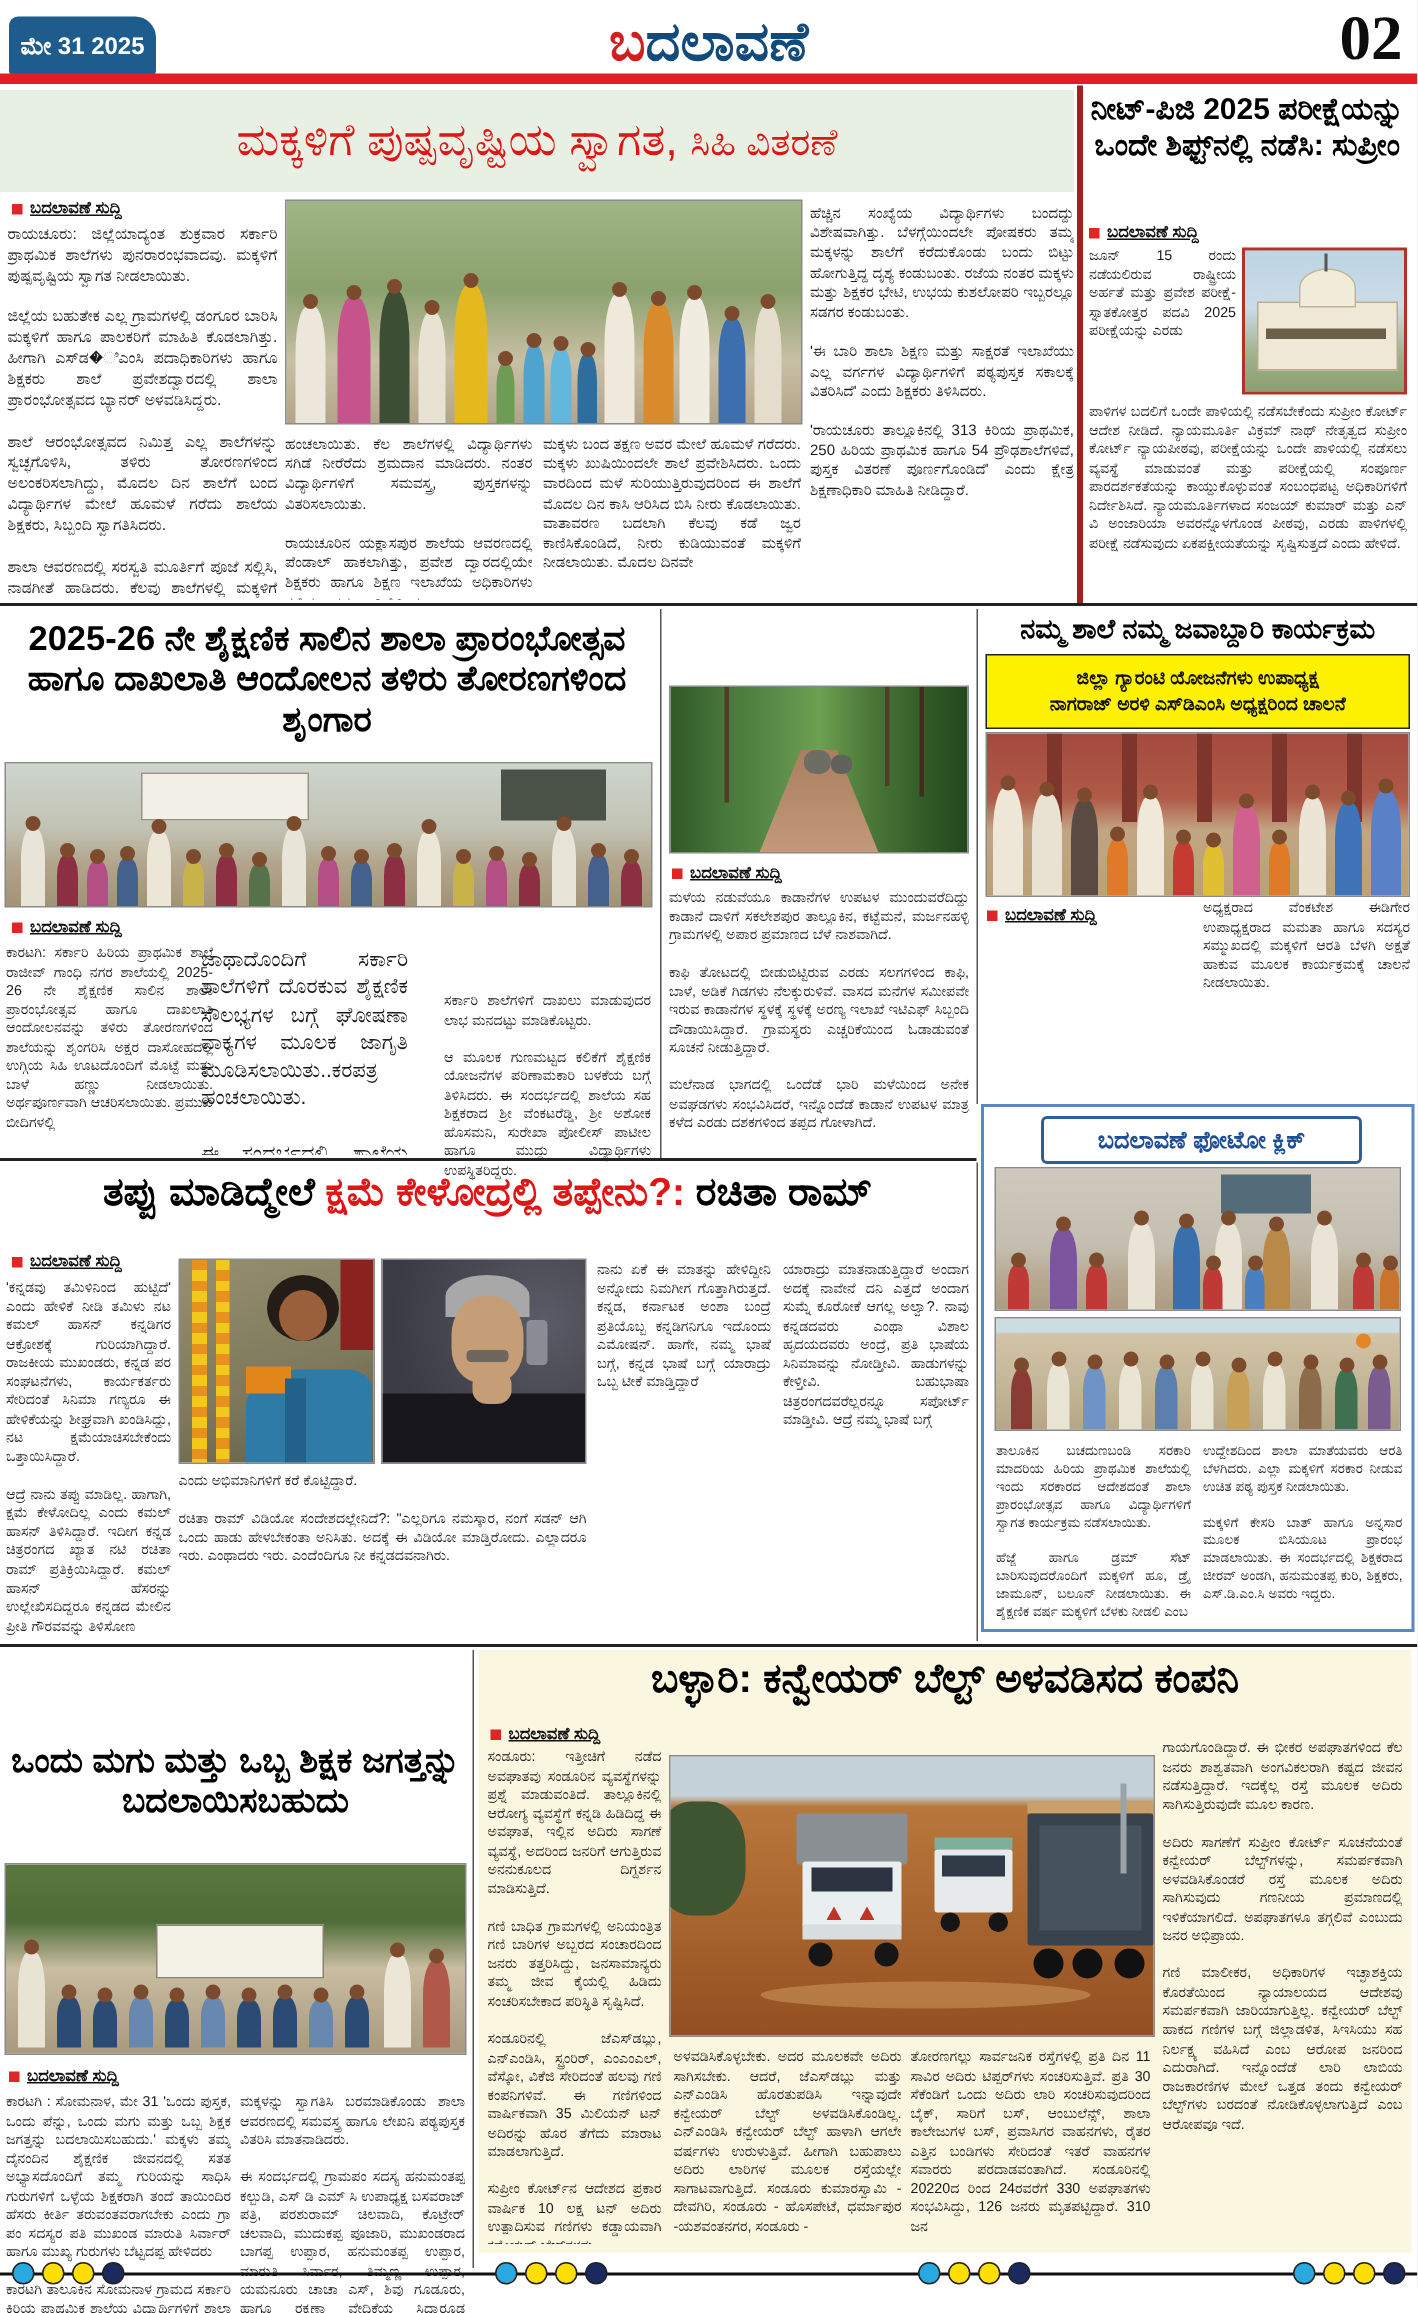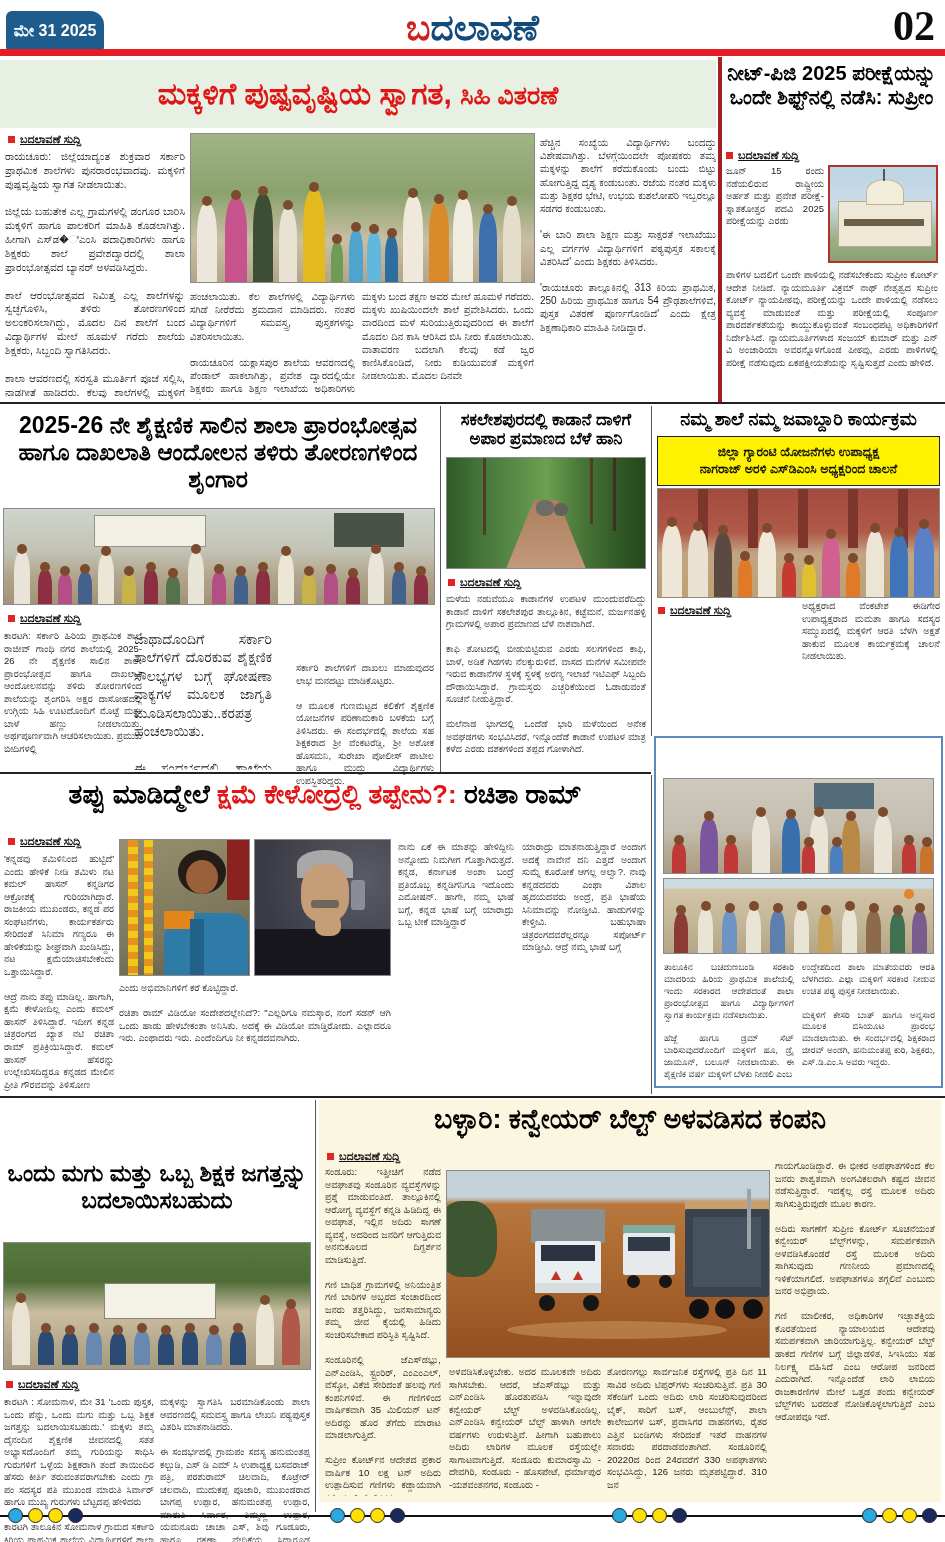--- a/index.html
+++ b/index.html
@@ -35,21 +35,21 @@
     </div>
     <div class="abs" style="left:0;top:8px;width:945px;text-align:center;font-weight:bold;font-size:36px;line-height:1.1;">
       <span style="color:#d01f1f;">ಬ</span><span style="color:#134a7c;">ದಲಾವಣೆ</span>
     </div>
     <div class="abs" style="right:10px;top:2px;font-family:'Liberation Serif','DejaVu Serif',serif;font-weight:bold;font-size:42px;color:#0d0d0d;">02</div>
     <div class="abs" style="left:0;top:49px;width:945px;height:7px;background:#e31c25;"></div>
   </div>
 
   <div class="abs" style="left:0;top:57px;width:718px;height:345px;">
     <div class="abs" style="left:0;top:3px;width:716px;height:68px;background:#e7f0e2;display:flex;align-items:center;justify-content:center;">
-      <span style="font-weight:bold;white-space:nowrap;">
+      <span style="font-weight:normal;white-space:nowrap;">
         <span style="color:#e01515;font-size:30px;">ಮಕ್ಕಳಿಗೆ ಪುಷ್ಪವೃಷ್ಟಿಯ ಸ್ವಾಗತ, </span><span style="color:#e01515;font-size:25px;">ಸಿಹಿ ವಿತರಣೆ</span>
       </span>
     </div>
     <div class="byline" style="left:8px;top:76px;">
       <span class="sq"></span>
       <span class="bl-text">ಬದಲಾವಣೆ ಸುದ್ದಿ</span>
     </div>
     <div class="bodytxt" style="left:5px;top:93px;width:180px;height:250px;font-size:10.5px;">ರಾಯಚೂರು: ಜಿಲ್ಲೆಯಾದ್ಯಂತ ಶುಕ್ರವಾರ ಸರ್ಕಾರಿ ಪ್ರಾಥಮಿಕ ಶಾಲೆಗಳು ಪುನರಾರಂಭವಾದವು. ಮಕ್ಕಳಿಗೆ ಪುಷ್ಪವೃಷ್ಟಿಯ ಸ್ವಾಗತ ನೀಡಲಾಯಿತು.
 
 ಜಿಲ್ಲೆಯ ಬಹುತೇಕ ಎಲ್ಲ ಗ್ರಾಮಗಳಲ್ಲಿ ಡಂಗೂರ ಬಾರಿಸಿ ಮಕ್ಕಳಿಗೆ ಹಾಗೂ ಪಾಲಕರಿಗೆ ಮಾಹಿತಿ ಕೊಡಲಾಗಿತ್ತು. ಹೀಗಾಗಿ ಎಸ್‌ಡ�ಿಎಂಸಿ ಪದಾಧಿಕಾರಿಗಳು ಹಾಗೂ ಶಿಕ್ಷಕರು ಶಾಲೆ ಪ್ರವೇಶದ್ವಾರದಲ್ಲಿ ಶಾಲಾ ಪ್ರಾರಂಭೋತ್ಸವದ ಬ್ಯಾನರ್ ಅಳವಡಿಸಿದ್ದರು.
@@ -139,21 +139,20 @@
 
 ಈ ಸಂದರ್ಭದಲ್ಲಿ ಶಾಲೆಯ ಮುಖ್ಯ ಶಿಕ್ಷಕರಾದ ಶ್ರೀ ಕೇರು ಪವಾರ ( ಬಡ್ತಿ ಮುಖ್ಯ ಶಿಕ್ಷಕರು) ಅವರು ವಿದ್ಯಾರ್ಥಿಗಳಿಗೆ ಉಚಿತ ಪಠ್ಯ ಪುಸ್ತಕ ವಿತರಿಸಿ ತಮ್ಮ ಪ್ರಾಸ್ತಾವಿಕ ನುಡಿಯಲ್ಲಿ ವಿದ್ಯಾರ್ಥಿಗಳನ್ನು</div>
     <div class="bodytxt" style="left:296px;top:224px;width:138px;height:140px;font-size:9.5px;margin-top:32px;">ಸರ್ಕಾರಿ ಶಾಲೆಗಳಿಗೆ ದಾಖಲು ಮಾಡುವುದರ ಲಾಭ ಮನದಟ್ಟು ಮಾಡಿಕೊಟ್ಟರು.
 
 ಆ ಮೂಲಕ ಗುಣಮಟ್ಟದ ಕಲಿಕೆಗೆ ಶೈಕ್ಷಣಿಕ ಯೋಜನೆಗಳ ಪರಿಣಾಮಕಾರಿ ಬಳಕೆಯ ಬಗ್ಗೆ ತಿಳಿಸಿದರು. ಈ ಸಂದರ್ಭದಲ್ಲಿ ಶಾಲೆಯ ಸಹ ಶಿಕ್ಷಕರಾದ ಶ್ರೀ ವೆಂಕಟರೆಡ್ಡಿ, ಶ್ರೀ ಅಶೋಕ ಹೊಸಮನಿ, ಸುರೇಖಾ ಪೋಲೀಸ್ ಪಾಟೀಲ ಹಾಗೂ ಮುದ್ದು ವಿದ್ಯಾರ್ಥಿಗಳು ಉಪಸ್ಥಿತರಿದ್ದರು.</div>
   </div>
 
   <div class="vline" style="left:440px;top:406px;height:366px;"></div>
 
   <div class="abs" style="left:444px;top:406px;width:205px;height:366px;">
-    <div class="hl" style="left:0;top:4px;width:204px;font-size:16.5px;">ಸಕಲೇಶಪುರದಲ್ಲಿ ಕಾಡಾನೆ ದಾಳಿಗೆ ಅಪಾರ ಪ್ರಮಾಣದ ಬೆಳೆ ಹಾನಿ</div>
     <div class="ph" style="left:2px;top:51px;width:200px;height:112px;background:linear-gradient(90deg,#2f5a26 0%,#47763a 18%,#5d8f4a 38%,#6da050 50%,#4c7a3a 66%,#2f5724 88%,#24481c 100%);">
       <i class="nf" style="left:30%;right:30%;bottom:0;top:38%;background:linear-gradient(180deg,#a97f5f,#c4997b);clip-path:polygon(35% 0,65% 0,100% 100%,0 100%);"></i>
       <i class="nf" style="left:18%;top:0;width:3px;height:70%;background:#513c28;"></i>
       <i class="nf" style="left:72%;top:0;width:3px;height:60%;background:#513c28;"></i>
       <i class="nf" style="left:84%;top:0;width:3px;height:66%;background:#402f1e;"></i>
       <i style="left:45%;top:38%;width:18px;height:16px;background:#6e6d64;border-radius:45%;"></i>
       <i style="left:54%;top:41%;width:14px;height:13px;background:#63625a;border-radius:45%;"></i>
     </div>
     <div class="byline" style="left:4px;top:170px;">
       <span class="sq"></span>
@@ -193,20 +192,24 @@
     <div class="byline" style="left:2px;top:198px;">
       <span class="sq"></span>
       <span class="bl-text">ಬದಲಾವಣೆ ಸುದ್ದಿ</span>
     </div>
     <div class="bodytxt" style="left:146px;top:194px;width:138px;height:130px;font-size:9.5px;">ಅಧ್ಯಕ್ಷರಾದ ವೆಂಕಟೇಶ ಈಡಿಗೇರ ಉಪಾಧ್ಯಕ್ಷರಾದ ಮಮತಾ ಹಾಗೂ ಸದಸ್ಯರ ಸಮ್ಮುಖದಲ್ಲಿ ಮಕ್ಕಳಿಗೆ ಆರತಿ ಬೆಳಗಿ ಅಕ್ಷತೆ ಹಾಕುವ ಮೂಲಕ ಕಾರ್ಯಕ್ರಮಕ್ಕೆ ಚಾಲನೆ ನೀಡಲಾಯಿತು.</div>
   </div>
 
   <div class="hline" style="left:0;top:772px;width:651px;"></div>
 
   <div class="abs" style="left:654px;top:736px;width:289px;height:352px;border:2px solid #5b88c0;background:#fff;box-sizing:border-box;">
+    <div class="abs" style="left:38px;top:6px;width:210px;height:28px;border:2.5px solid #2d5f9e;border-radius:4px;
+                display:flex;align-items:center;justify-content:center;">
+      <span style="color:#1d4e96;font-weight:bold;font-size:16px;">ಬದಲಾವಣೆ ಫೋಟೋ ಕ್ಲಿಕ್</span>
+    </div>
     <div class="ph" style="left:7px;top:40px;width:271px;height:96px;background:linear-gradient(180deg,#cfc9bd 0%,#c4beb0 55%,#b9ab94 75%,#ac9c82 100%);">
       <i class="nf" style="left:150px;top:4px;width:60px;height:26px;background:#546b7a;"></i>
       <i class="fig" style="left:36px;bottom:0;width:18px;height:54px;background:#7b569e;"></i>
       <i class="fig" style="left:88px;bottom:0;width:18px;height:58px;background:#e9e4d6;"></i>
       <i class="fig" style="left:118px;bottom:0;width:18px;height:56px;background:#3a6fae;"></i>
       <i class="fig" style="left:146px;bottom:0;width:18px;height:58px;background:#e9e4d6;"></i>
       <i class="fig" style="left:178px;bottom:0;width:18px;height:54px;background:#b98948;"></i>
       <i class="fig" style="left:210px;bottom:0;width:18px;height:58px;background:#e9e4d6;"></i>
       <i class="fig" style="left:8px;bottom:0;width:14px;height:30px;background:#bf3936;"></i>
       <i class="fig" style="left:60px;bottom:0;width:14px;height:30px;background:#bf3936;"></i>

